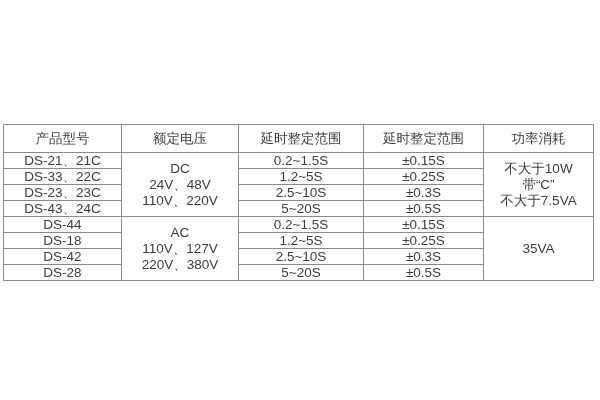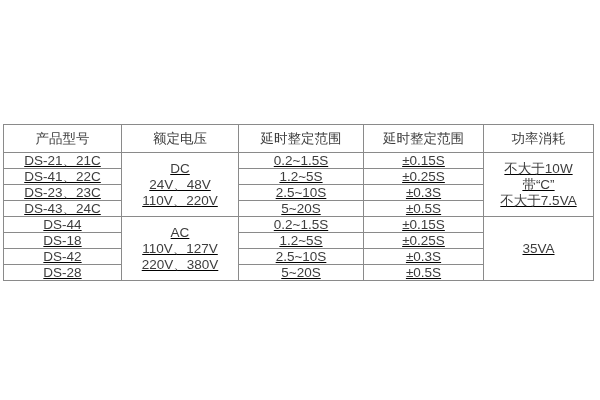--- a/index.html
+++ b/index.html
@@ -30,21 +30,21 @@
     vertical-align: middle;
     color: #3d3d3d;
     font-size: 13.5px;
     font-weight: normal;
     padding: 0;
     line-height: 15px;
     overflow: hidden;
     white-space: nowrap;
   }
   .spec-table thead tr { height: 28px; }
-  .spec-table tbody tr { height: 15.8px; text-decoration: underline; }
+  .spec-table tbody tr { height: 15.8px; }
   .multiline div { line-height: 16px; }
 </style>
 </head>
 <body>
 
 <table class="spec-table">
   <colgroup>
     <col style="width:118px">
     <col style="width:117px">
     <col style="width:125px">
@@ -71,21 +71,21 @@
       </td>
       <td>0.2~1.5S</td>
       <td>±0.15S</td>
       <td rowspan="4" class="multiline">
         <div>不大于10W</div>
         <div>带“C”</div>
         <div>不大于7.5VA</div>
       </td>
     </tr>
     <tr>
-      <td>DS-41、22C</td>
+      <td>DS-33、22C</td>
       <td>1.2~5S</td>
       <td>±0.25S</td>
     </tr>
     <tr>
       <td>DS-23、23C</td>
       <td>2.5~10S</td>
       <td>±0.3S</td>
     </tr>
     <tr>
       <td>DS-43、24C</td>

